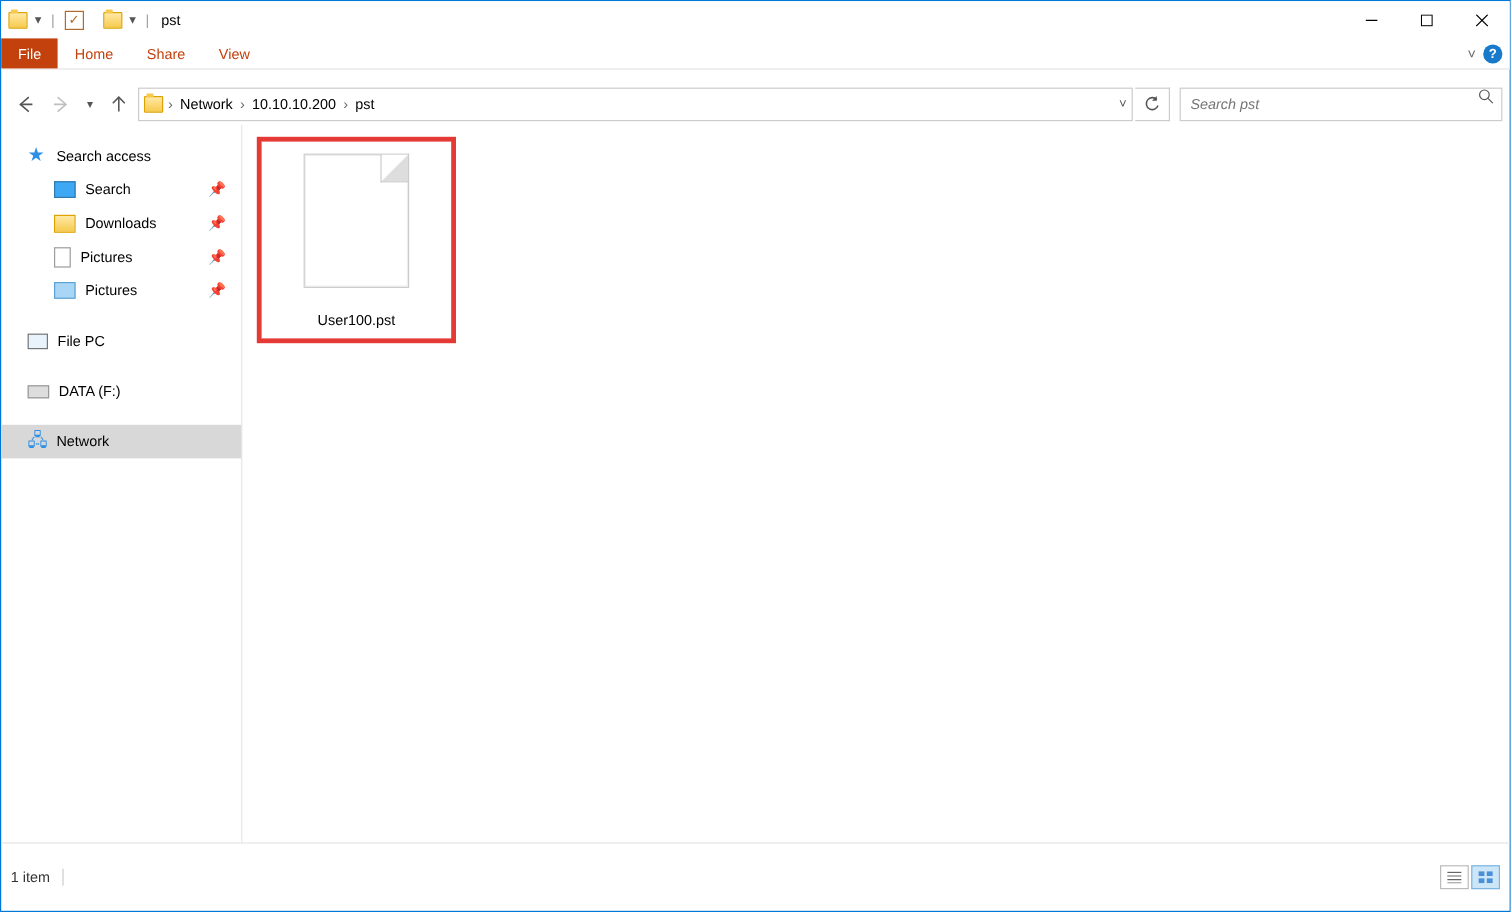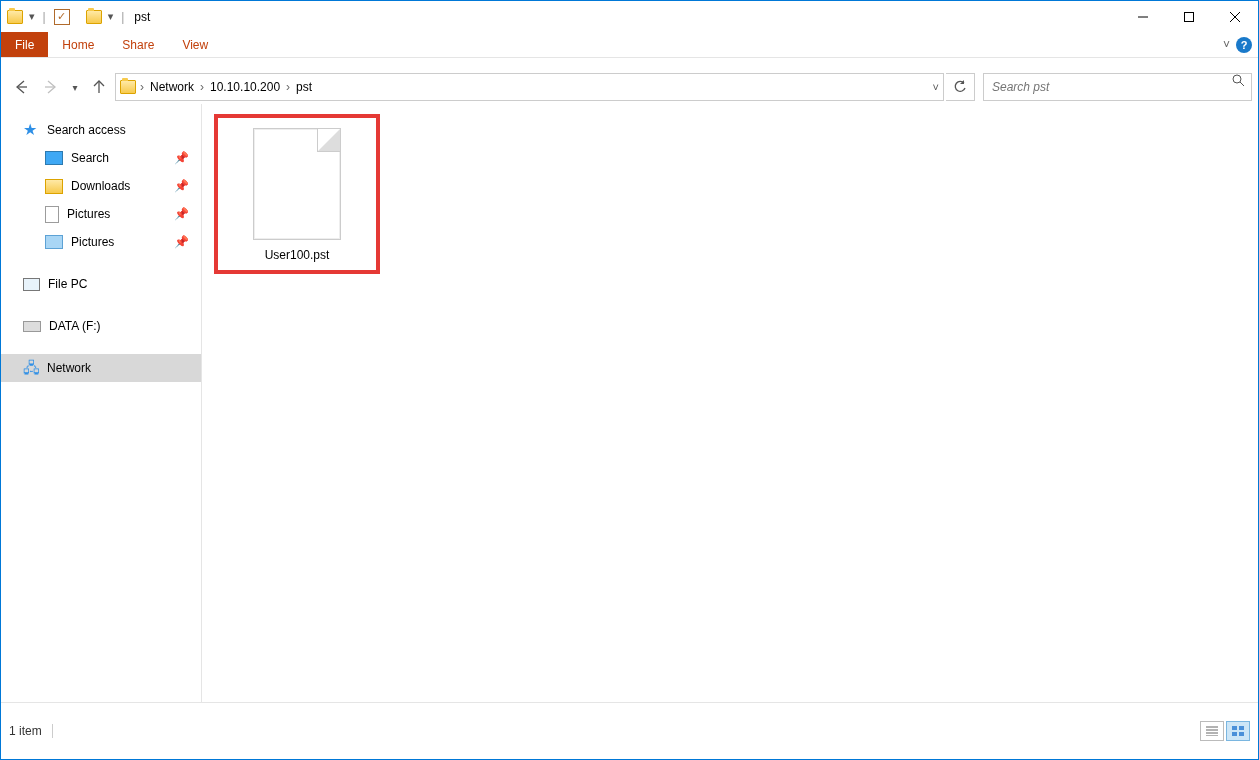--- a/index.html
+++ b/index.html
@@ -51,21 +51,21 @@
 .ico.pic{background:#a9d6f5;border:1px solid #5da2d5;width:16px;height:12px}
 .pc-wrap{display:flex;align-items:center;gap:2px}
 .pc-mon{width:15px;height:11px;border:1px solid #777;background:#e8f3fb}
 .ico.drive{background:#ddd;border:1px solid #999;width:16px;height:9px}
 .ico.net{color:#2e8fe6;font-size:15px;line-height:16px}
 
 .content{flex:1;position:relative;display:flex;align-items:flex-start;padding:10px 12px}
 .file-box{border:4px solid #e53935;padding:10px 22px 8px 22px;display:flex;flex-direction:column;align-items:center;width:114px}
 .file-thumb{width:86px;height:110px;background:#fff;border:1px solid #ccc;position:relative;box-shadow:0 0 0 1px #eee inset}
 .file-thumb::after{content:"";position:absolute;top:0;right:0;width:22px;height:22px;background:linear-gradient(135deg,#fff 48%,#ddd 52%);border-left:1px solid #ccc;border-bottom:1px solid #ccc}
-.file-name{margin-top:8px;font-size:12px}
+.file-name{margin-top:20px;font-size:12px}
 
 .status{height:24px;border-top:1px solid #e5e5e5;display:flex;align-items:center;padding:16px 8px;font-size:12px;color:#333}
 .status .views{margin-left:auto;display:flex;gap:2px}
 .view-btn{width:22px;height:18px;border:1px solid #bbb;display:flex;align-items:center;justify-content:center;font-size:10px}
 .view-btn.active{background:#cde6f7;border-color:#7ab6e0}
 svg{display:block}
 </style>
 </head>
 <body>
 

